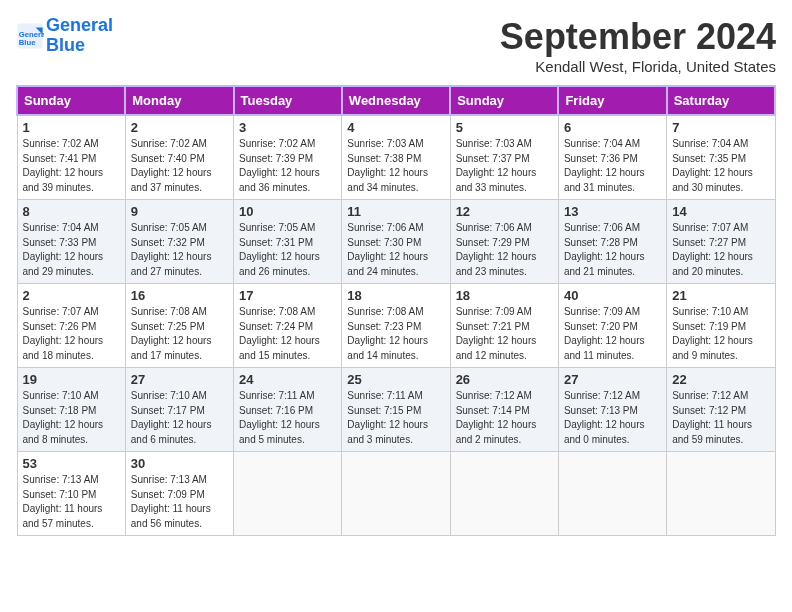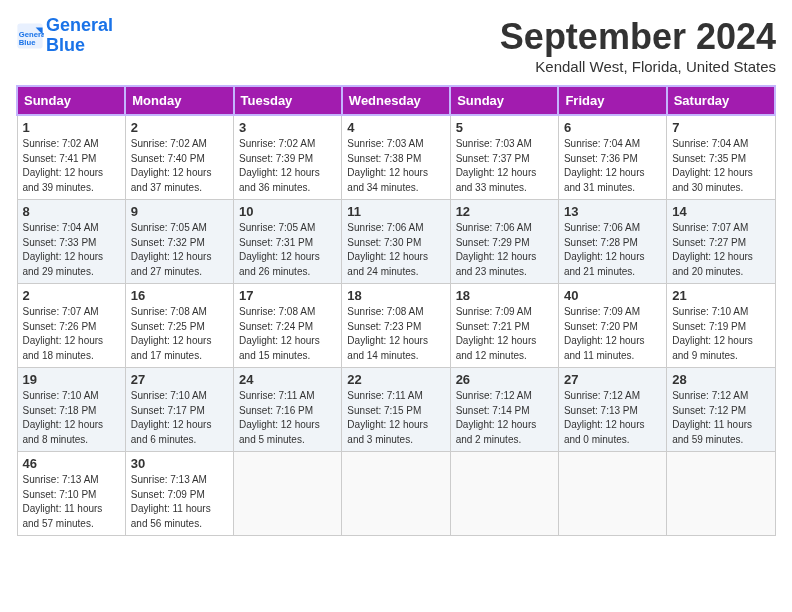--- a/index.html
+++ b/index.html
@@ -226,39 +226,39 @@
         </td>
         <td>
           <span class="day-num">27</span>
           <div class="day-info">Sunrise: 7:10 AM<br>Sunset: 7:17 PM<br>Daylight: 12 hours<br>and 6 minutes.</div>
         </td>
         <td>
           <span class="day-num">24</span>
           <div class="day-info">Sunrise: 7:11 AM<br>Sunset: 7:16 PM<br>Daylight: 12 hours<br>and 5 minutes.</div>
         </td>
         <td>
-          <span class="day-num">22</span>
+          <span class="day-num">25</span>
           <div class="day-info">Sunrise: 7:11 AM<br>Sunset: 7:15 PM<br>Daylight: 12 hours<br>and 3 minutes.</div>
         </td>
         <td>
           <span class="day-num">26</span>
           <div class="day-info">Sunrise: 7:12 AM<br>Sunset: 7:14 PM<br>Daylight: 12 hours<br>and 2 minutes.</div>
         </td>
         <td>
           <span class="day-num">27</span>
           <div class="day-info">Sunrise: 7:12 AM<br>Sunset: 7:13 PM<br>Daylight: 12 hours<br>and 0 minutes.</div>
         </td>
         <td>
-          <span class="day-num">28</span>
+          <span class="day-num">22</span>
           <div class="day-info">Sunrise: 7:12 AM<br>Sunset: 7:12 PM<br>Daylight: 11 hours<br>and 59 minutes.</div>
         </td>
       </tr>
       <tr class="last-row">
         <td>
-          <span class="day-num">46</span>
+          <span class="day-num">53</span>
           <div class="day-info">Sunrise: 7:13 AM<br>Sunset: 7:10 PM<br>Daylight: 11 hours<br>and 57 minutes.</div>
         </td>
         <td>
           <span class="day-num">30</span>
           <div class="day-info">Sunrise: 7:13 AM<br>Sunset: 7:09 PM<br>Daylight: 11 hours<br>and 56 minutes.</div>
         </td>
         <td class="empty-cell"></td>
         <td class="empty-cell"></td>
         <td class="empty-cell"></td>
         <td class="empty-cell"></td>

